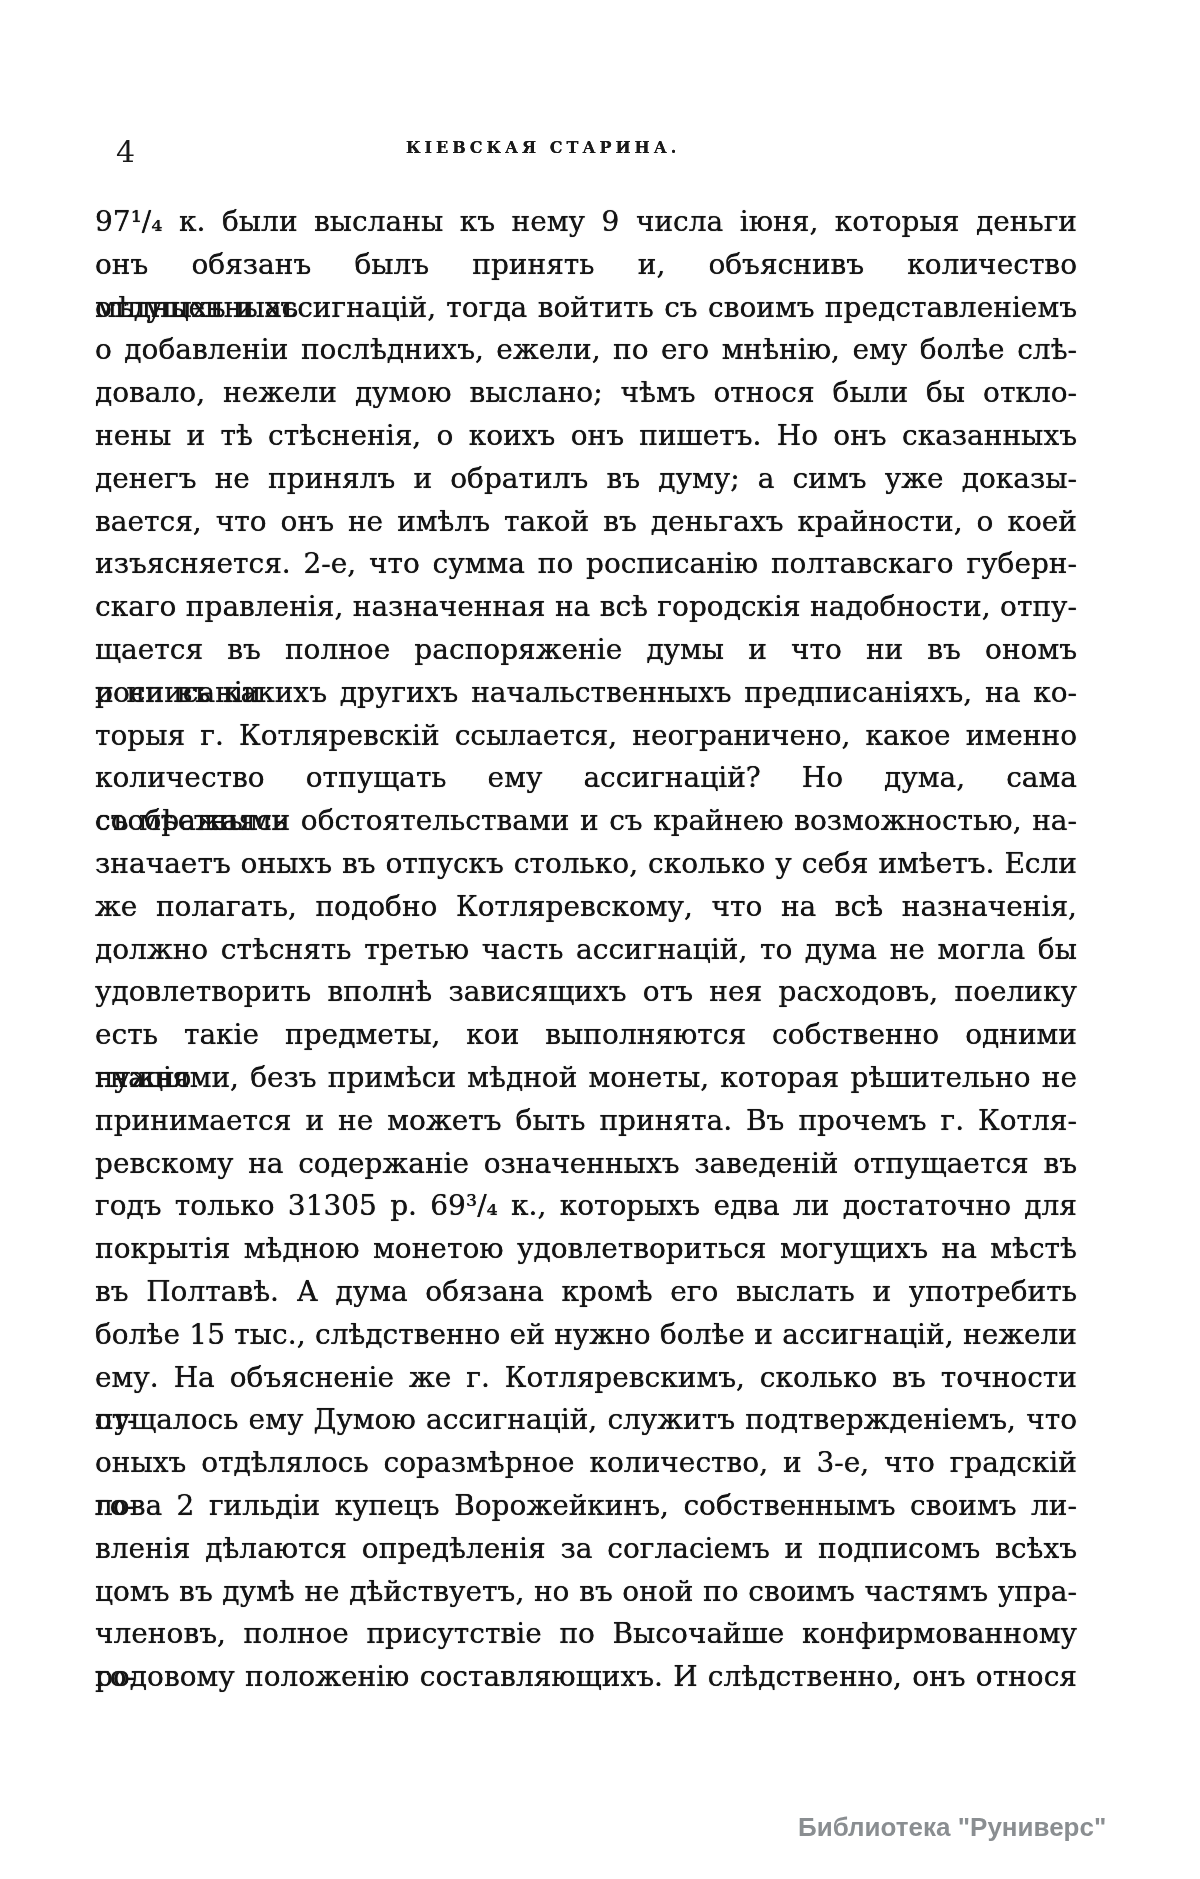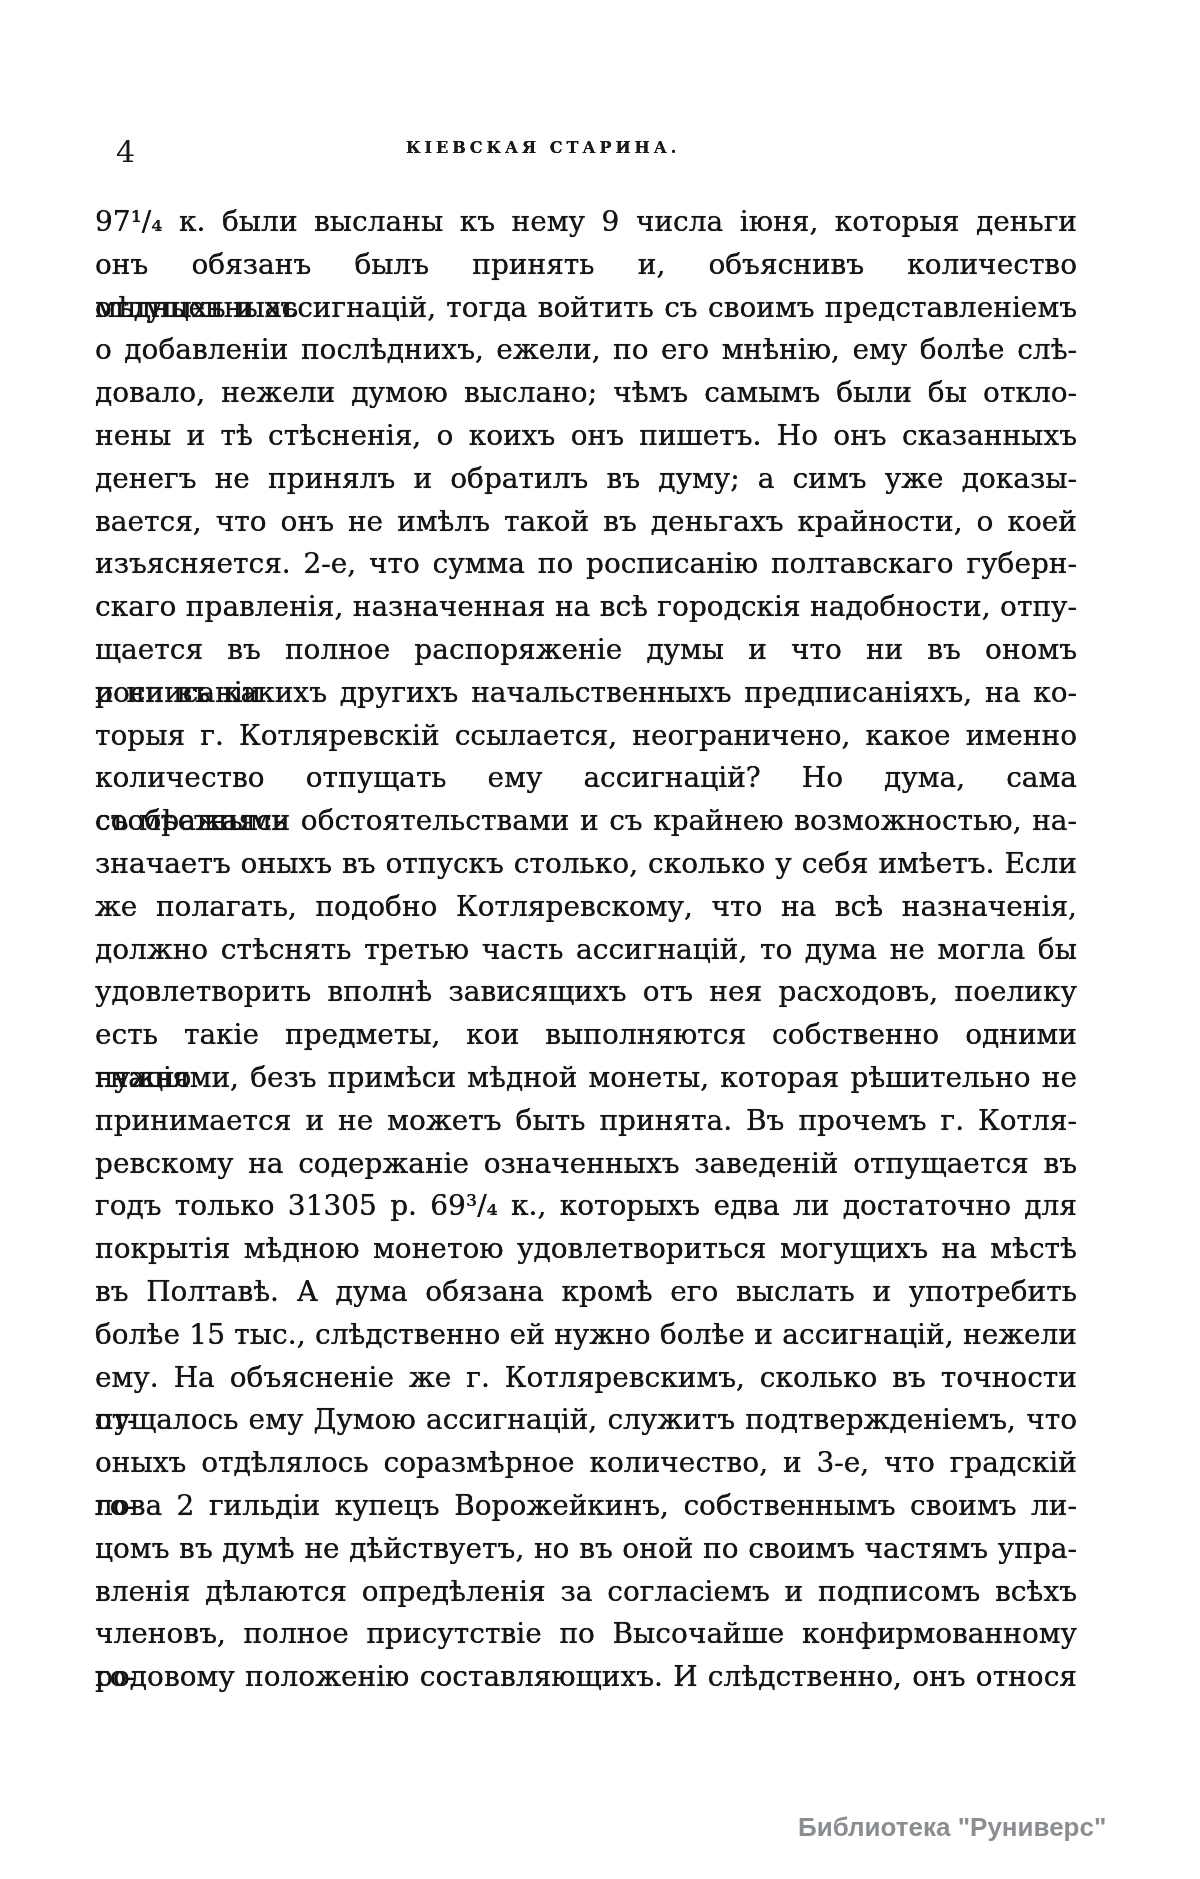--- a/index.html
+++ b/index.html
@@ -74,21 +74,21 @@
     <div class="page-number">4</div>
     <div class="journal-title">КІЕВСКАЯ СТАРИНА.</div>
   </div>
 
   <div class="text-block">
 
   <div class="text-line">97¹/₄ к. были высланы къ нему 9 числа іюня, которыя деньги</div>
       <div class="text-line">онъ обязанъ былъ принять и, объяснивъ количество отпущенныхъ</div>
       <div class="text-line">мѣдныхъ и ассигнацій, тогда войтить съ своимъ представленіемъ</div>
       <div class="text-line">о добавленіи послѣднихъ, ежели, по его мнѣнію, ему болѣе слѣ-</div>
-      <div class="text-line">довало, нежели думою выслано; чѣмъ самымъ были бы откло-</div>
+      <div class="text-line">довало, нежели думою выслано; чѣмъ относя были бы откло-</div>
       <div class="text-line">нены и тѣ стѣсненія, о коихъ онъ пишетъ. Но онъ сказанныхъ</div>
       <div class="text-line">денегъ не принялъ и обратилъ въ думу; а симъ уже доказы-</div>
       <div class="text-line">вается, что онъ не имѣлъ такой въ деньгахъ крайности, о коей</div>
       <div class="text-line">изъясняется. 2-е, что сумма по росписанію полтавскаго губерн-</div>
       <div class="text-line">скаго правленія, назначенная на всѣ городскія надобности, отпу-</div>
       <div class="text-line">щается въ полное распоряженіе думы и что ни въ ономъ росписаніи</div>
       <div class="text-line">и ни въ какихъ другихъ начальственныхъ предписаніяхъ, на ко-</div>
       <div class="text-line">торыя г. Котляревскій ссылается, неограничено, какое именно</div>
       <div class="text-line">количество отпущать ему ассигнацій? Но дума, сама соображаясь</div>
       <div class="text-line">съ мѣстными обстоятельствами и съ крайнею возможностью, на-</div>
@@ -101,21 +101,21 @@
       <div class="text-line">принимается и не можетъ быть принята. Въ прочемъ г. Котля-</div>
       <div class="text-line">ревскому на содержаніе означенныхъ заведеній отпущается въ</div>
       <div class="text-line">годъ только 31305 р. 69³/₄ к., которыхъ едва ли достаточно для</div>
       <div class="text-line">покрытія мѣдною монетою удовлетвориться могущихъ на мѣстѣ</div>
       <div class="text-line">въ Полтавѣ. А дума обязана кромѣ его выслать и употребить</div>
       <div class="text-line">болѣе 15 тыс., слѣдственно ей нужно болѣе и ассигнацій, нежели</div>
       <div class="text-line">ему. На объясненіе же г. Котляревскимъ, сколько въ точности от-</div>
       <div class="text-line">пущалось ему Думою ассигнацій, служитъ подтвержденіемъ, что</div>
       <div class="text-line">оныхъ отдѣлялось соразмѣрное количество, и 3-е, что градскій го-</div>
       <div class="text-line">лова 2 гильдіи купецъ Ворожейкинъ, собственнымъ своимъ ли-</div>
+      <div class="text-line">вленія дѣлаются опредѣленія за согласіемъ и подписомъ всѣхъ</div>
       <div class="text-line">цомъ въ думѣ не дѣйствуетъ, но въ оной по своимъ частямъ упра-</div>
-      <div class="text-line">вленія дѣлаются опредѣленія за согласіемъ и подписомъ всѣхъ</div>
       <div class="text-line">членовъ, полное присутствіе по Высочайше конфирмованному го-</div>
       <div class="text-line">родовому положенію составляющихъ. И слѣдственно, онъ относя</div>
     </div>
 
   <div class="watermark">Библиотека "Руниверс"</div>
 
 </div>
 
 </body></html>

